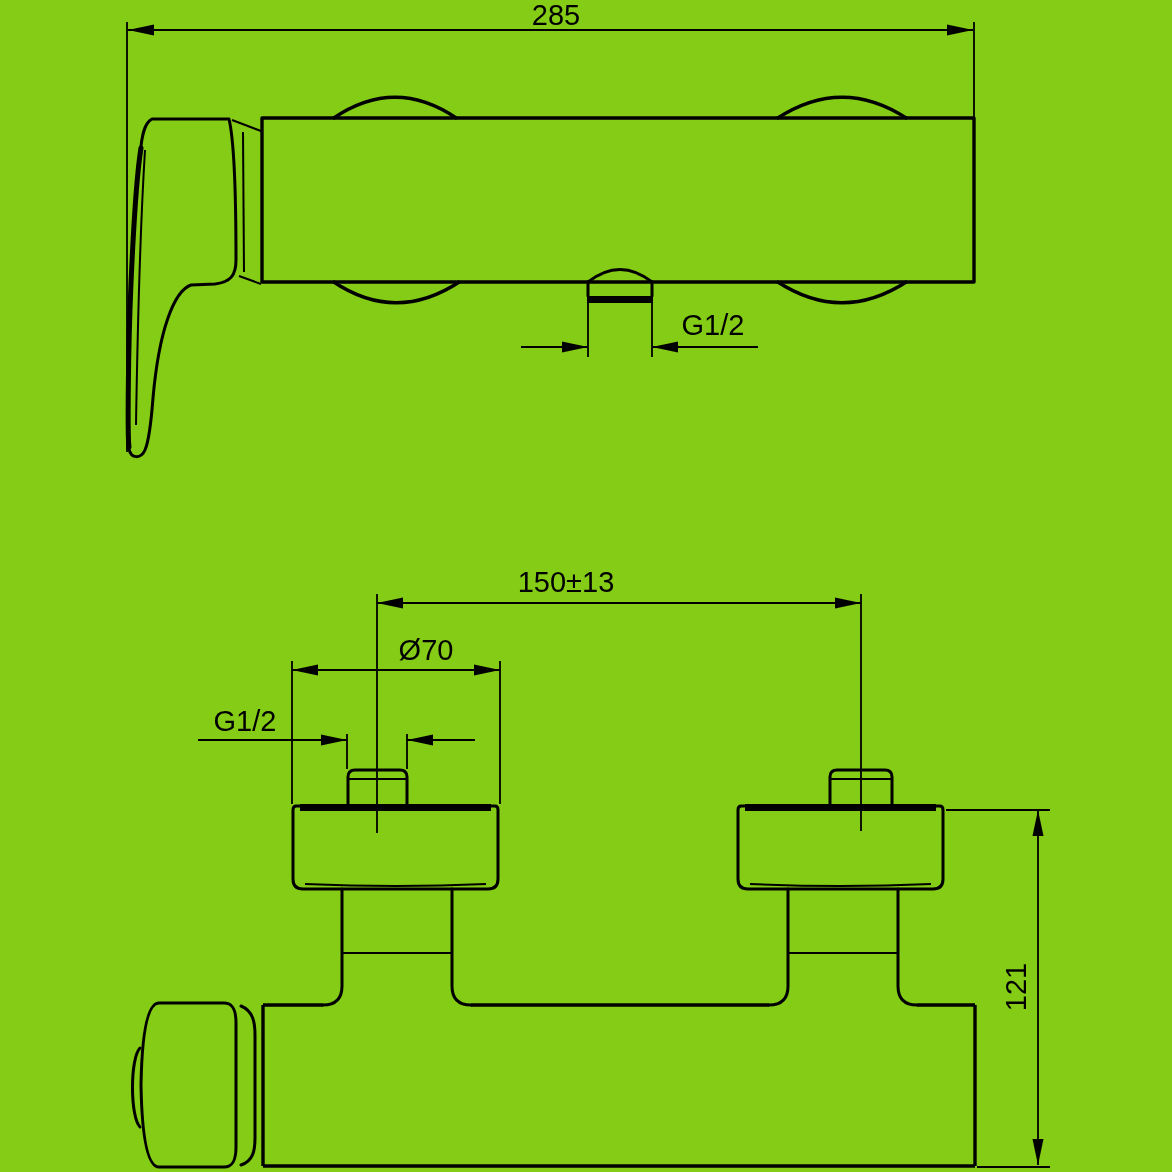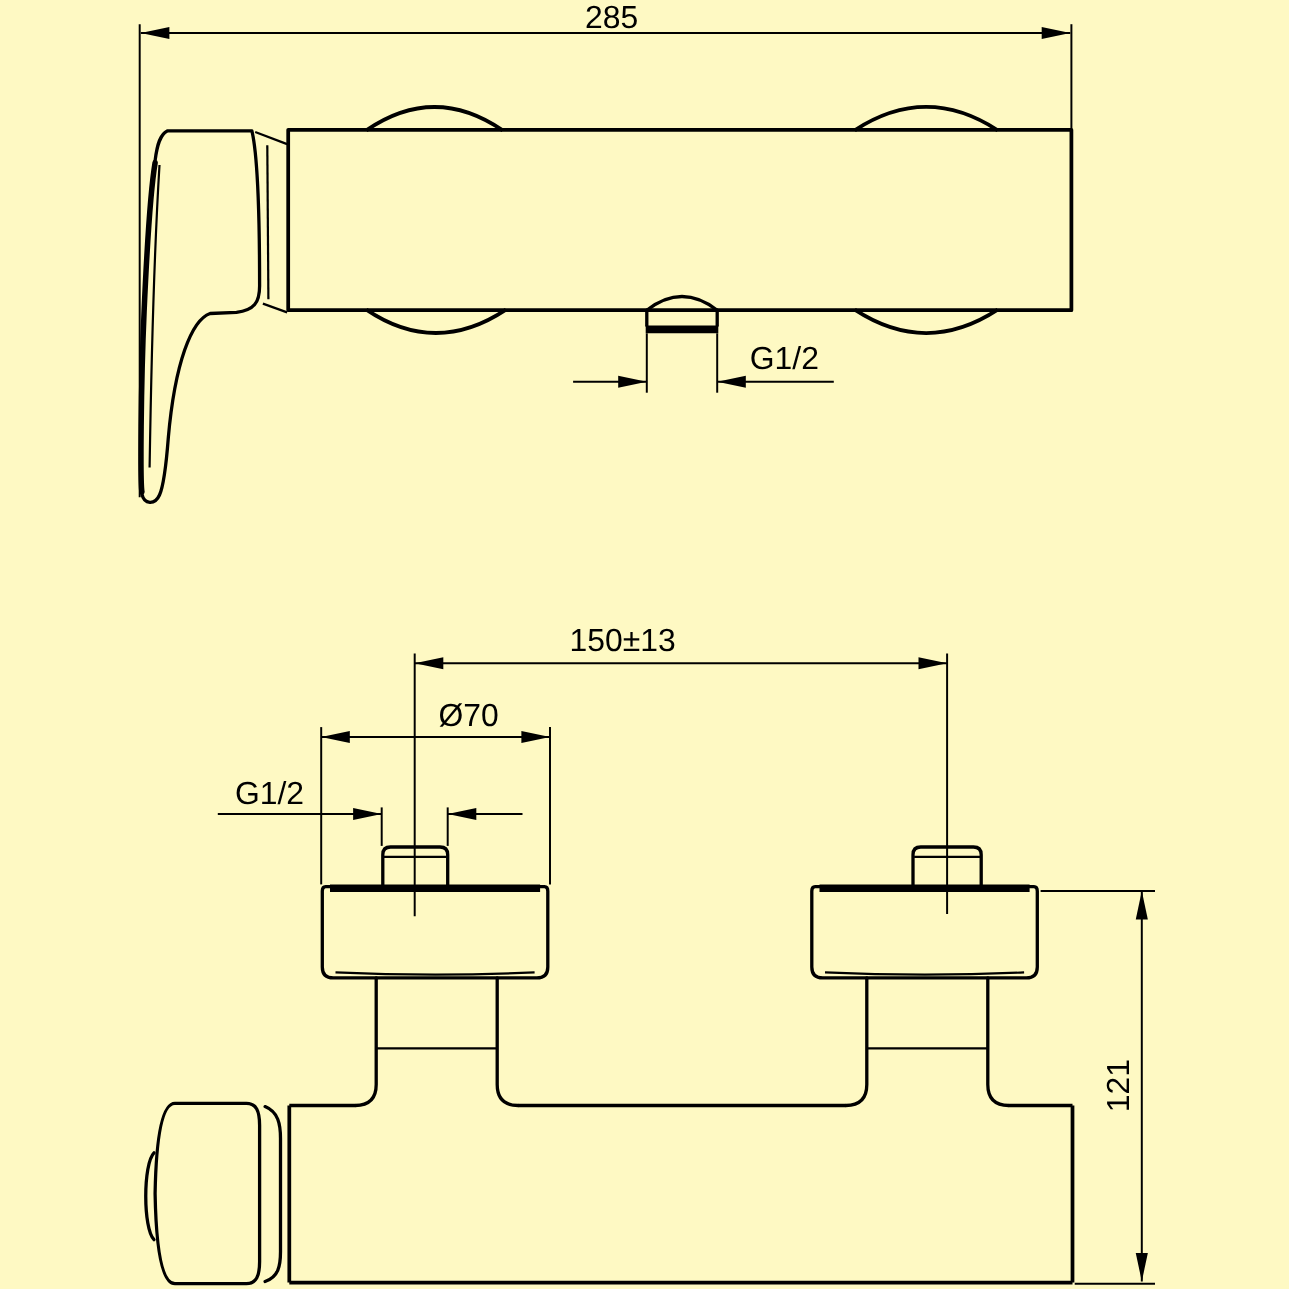--- a/index.html
+++ b/index.html
@@ -1,16 +1,16 @@
 <!DOCTYPE html>
 <html><head>
 <meta charset="utf-8">
 <style>
   html,body{margin:0;padding:0;background:#ffffff;}
-  .stage{position:relative;width:1172px;height:1172px;background:#fef9c3;overflow:hidden;}
+  .stage{position:relative;width:1172px;height:1172px;background:#84cc16;overflow:hidden;}
   svg{display:block;}
   .outline{fill:none;stroke:#000;stroke-width:3;stroke-linejoin:round;stroke-linecap:round;}
   .outline-hv{fill:none;stroke:#000;stroke-width:3.4;stroke-linejoin:round;stroke-linecap:butt;}
   .heavy{fill:none;stroke:#000;stroke-width:5;stroke-linecap:round;}
   .bar{fill:none;stroke:#000;stroke-width:7;stroke-linecap:butt;}
   .inner{fill:none;stroke:#000;stroke-width:2;stroke-linecap:butt;}
   .dimline{fill:none;stroke:#000;stroke-width:1.8;stroke-linecap:butt;}
   .arrow{fill:#000;stroke:none;}
   .dimtext{font-family:"Liberation Sans","DejaVu Sans",sans-serif;font-size:29px;fill:#000;}
 </style>

